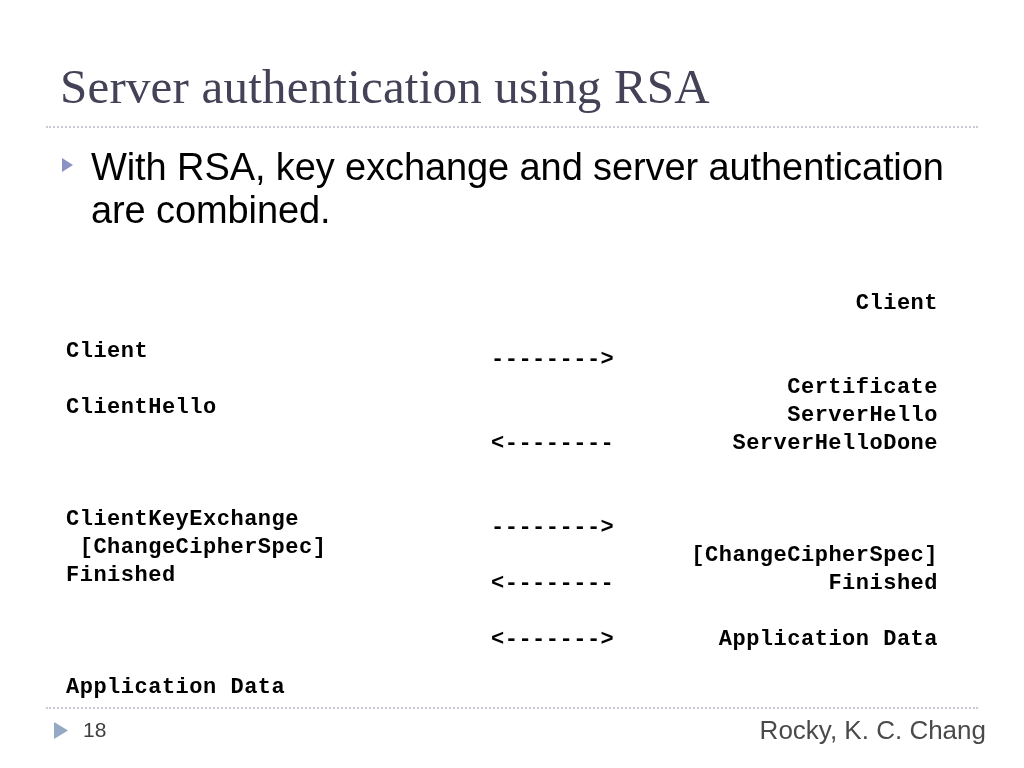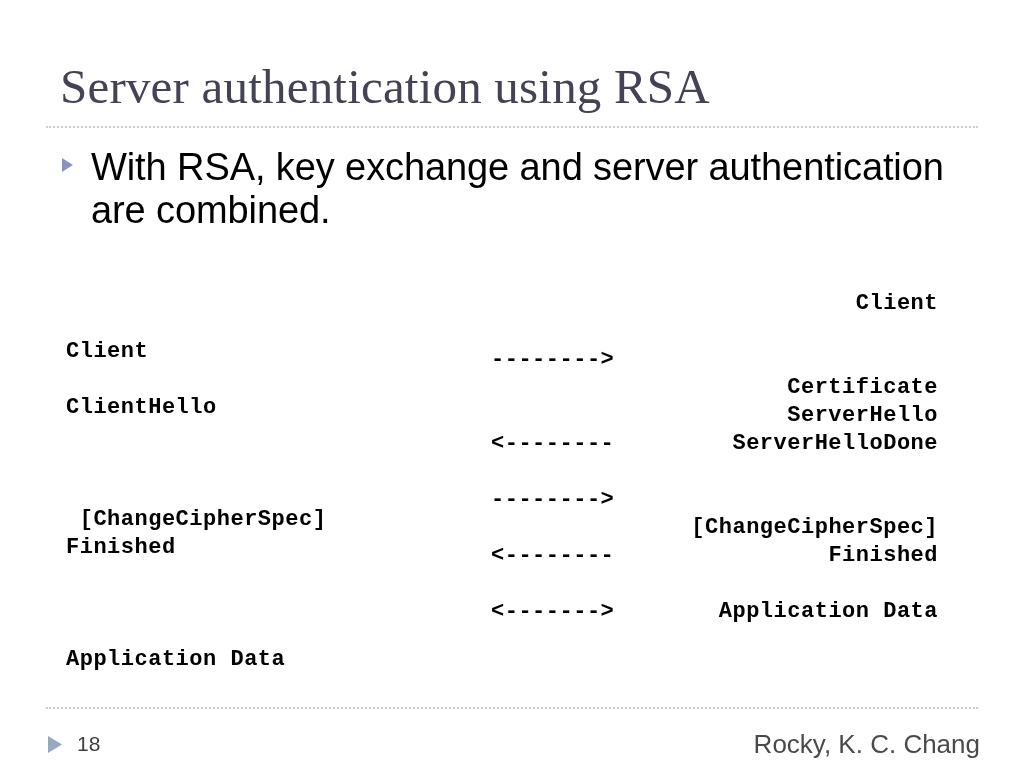--- a/index.html
+++ b/index.html
@@ -113,25 +113,24 @@
   .footer-rule {
     position: absolute;
     left: 46px;
     top: 707px;
     width: 932px;
     height: 0;
     border-top: 2px dotted #c9ccd6;
   }
   .footer {
     position: absolute;
-    left: 48px;
+    left: 54px;
     top: 715px;
     width: 932px;
     height: 34px;
-    margin-top: 14px;
   }
   .footer-left {
     position: absolute;
     left: 0;
     top: 0;
     display: flex;
     align-items: center;
     height: 30px;
   }
   .footer-marker {
@@ -204,20 +203,25 @@
     <span class="dmid"></span>
     <span class="dright">ServerHello</span>
   </div>
 
   <div class="drow">
     <span class="dleft"></span>
     <span class="dmid">&lt;--------</span>
     <span class="dright">ServerHelloDone</span>
   </div>
 
+  <div class="drow">
+    <span class="dleft">ClientKeyExchange</span>
+    <span class="dmid"></span>
+    <span class="dright"></span>
+  </div>
 
   <div class="drow">
     <span class="dleft"> [ChangeCipherSpec]</span>
     <span class="dmid"></span>
     <span class="dright"></span>
   </div>
 
   <div class="drow">
     <span class="dleft">Finished</span>
     <span class="dmid">--------&gt;</span>

